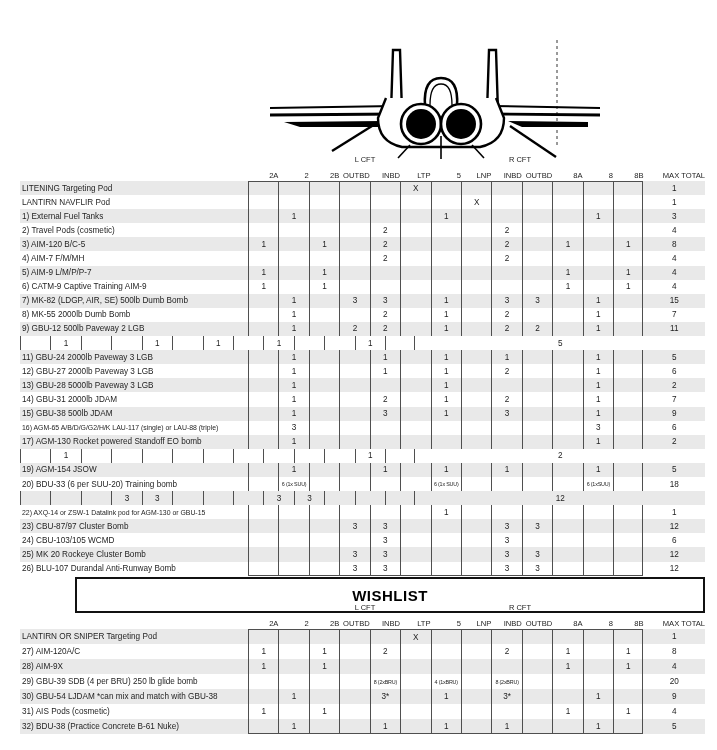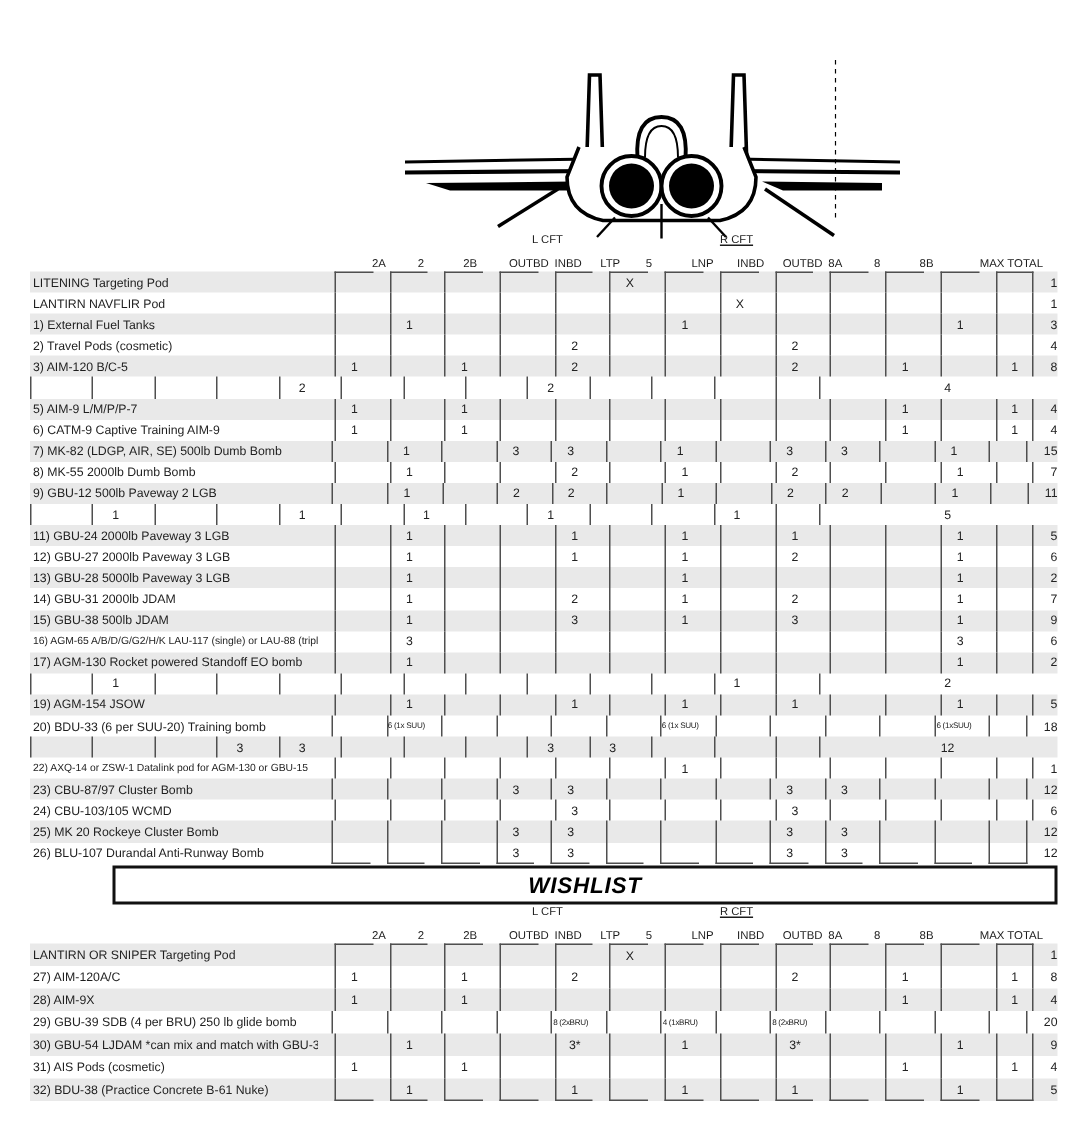--- a/index.html
+++ b/index.html
@@ -10,48 +10,48 @@
   .aircraft { position:absolute; left:270px; top:26px; }
 
   .section { position:absolute; left:0; width:707px; }
   #main-section { top:155px; }
   #wishlist-section { top:603px; }
 
   .cft-row { position:relative; height:12px; }
   .cft { position:absolute; top:0; width:46px; text-align:center;
          font-size:7.5px; color:#1c1c1c; }
   .cft.left  { left:342px; }
-  .cft.right { left:468px;text-decoration:underline; }
+  .cft.right { left:497px; }
 
   .hrow { display:flex; margin-left:20px; width:685px; height:14px;
           align-items:flex-end; padding-bottom:1px; }
   .hspacer { width:228px; }
-  .hcell { width:30.43px; text-align:left; font-size:7.6px; color:#1c1c1c; }
-  .hmax  { flex:1; text-align:center; font-size:7.6px; color:#1c1c1c; }
+  .hcell { width:30.43px; text-align:right; font-size:7.6px; color:#1c1c1c; }
+  .hmax  { flex:1; text-align:right; font-size:7.6px; color:#1c1c1c; }
 
   .trow { display:flex; margin-left:20px; width:685px; height:14.1px;
-          align-items:stretch;gap:11px; }
+          align-items:stretch; }
   #wishlist-section .trow { height:15px; }
   .trow.shade { background:#e9e9e9; }
   .tlabel { width:228px; padding-left:2px; font-size:8.2px; color:#1e1e1e;
             white-space:nowrap; overflow:hidden; display:flex; align-items:center; }
   .tlabel.small { font-size:6.9px; }
   .tcell { width:30.43px; border-left:1px solid #4f4f4f; font-size:8.2px;
            color:#222; display:flex; align-items:center; justify-content:center;
            white-space:nowrap; }
   .tcell.last { border-right:1px solid #4f4f4f; }
   .tcell.top  { border-top:1px solid #4f4f4f; }
   .tcell.bot  { border-bottom:1px solid #4f4f4f; }
   .tcell.tiny { font-size:5.4px; letter-spacing:-0.2px; }
   .tmax { flex:1; display:flex; align-items:center; justify-content:center;
           font-size:8.2px; color:#222; }
 
-  #wishlist-box { position:absolute; top:577px; left:75px; width:630px; height:26px;
+  #wishlist-box { position:absolute; top:577px; left:75px; width:630px; height:36px;
                   border:2px solid #111; display:flex; align-items:center;
-                  justify-content:center; background:#fff;font-style:italic; }
+                  justify-content:center; background:#fff; }
   #wishlist-title { font-size:15px; font-weight:bold; color:#000; letter-spacing:0.5px; }
 </style>
 </head>
 <body>
 
 <div class="page">
 
   <svg class="aircraft" width="330" height="135" viewBox="0 0 330 135">
     <g stroke="#000" fill="none" stroke-width="2">
       <line x1="287" y1="14" x2="287" y2="120" stroke-width="0.8" stroke-dasharray="3 3"></line>
@@ -186,20 +186,21 @@
         <div class="tcell"></div>
         <div class="tcell"></div>
         <div class="tcell">2</div>
         <div class="tcell"></div>
         <div class="tcell">1</div>
         <div class="tcell"></div>
         <div class="tcell last">1</div>
         <div class="tmax">8</div>
       </div>
       <div class="trow plain">
+        <div class="tlabel">4) AIM-7 F/M/MH</div>
         <div class="tcell"></div>
         <div class="tcell"></div>
         <div class="tcell"></div>
         <div class="tcell"></div>
         <div class="tcell">2</div>
         <div class="tcell"></div>
         <div class="tcell"></div>
         <div class="tcell"></div>
         <div class="tcell">2</div>
         <div class="tcell"></div>

